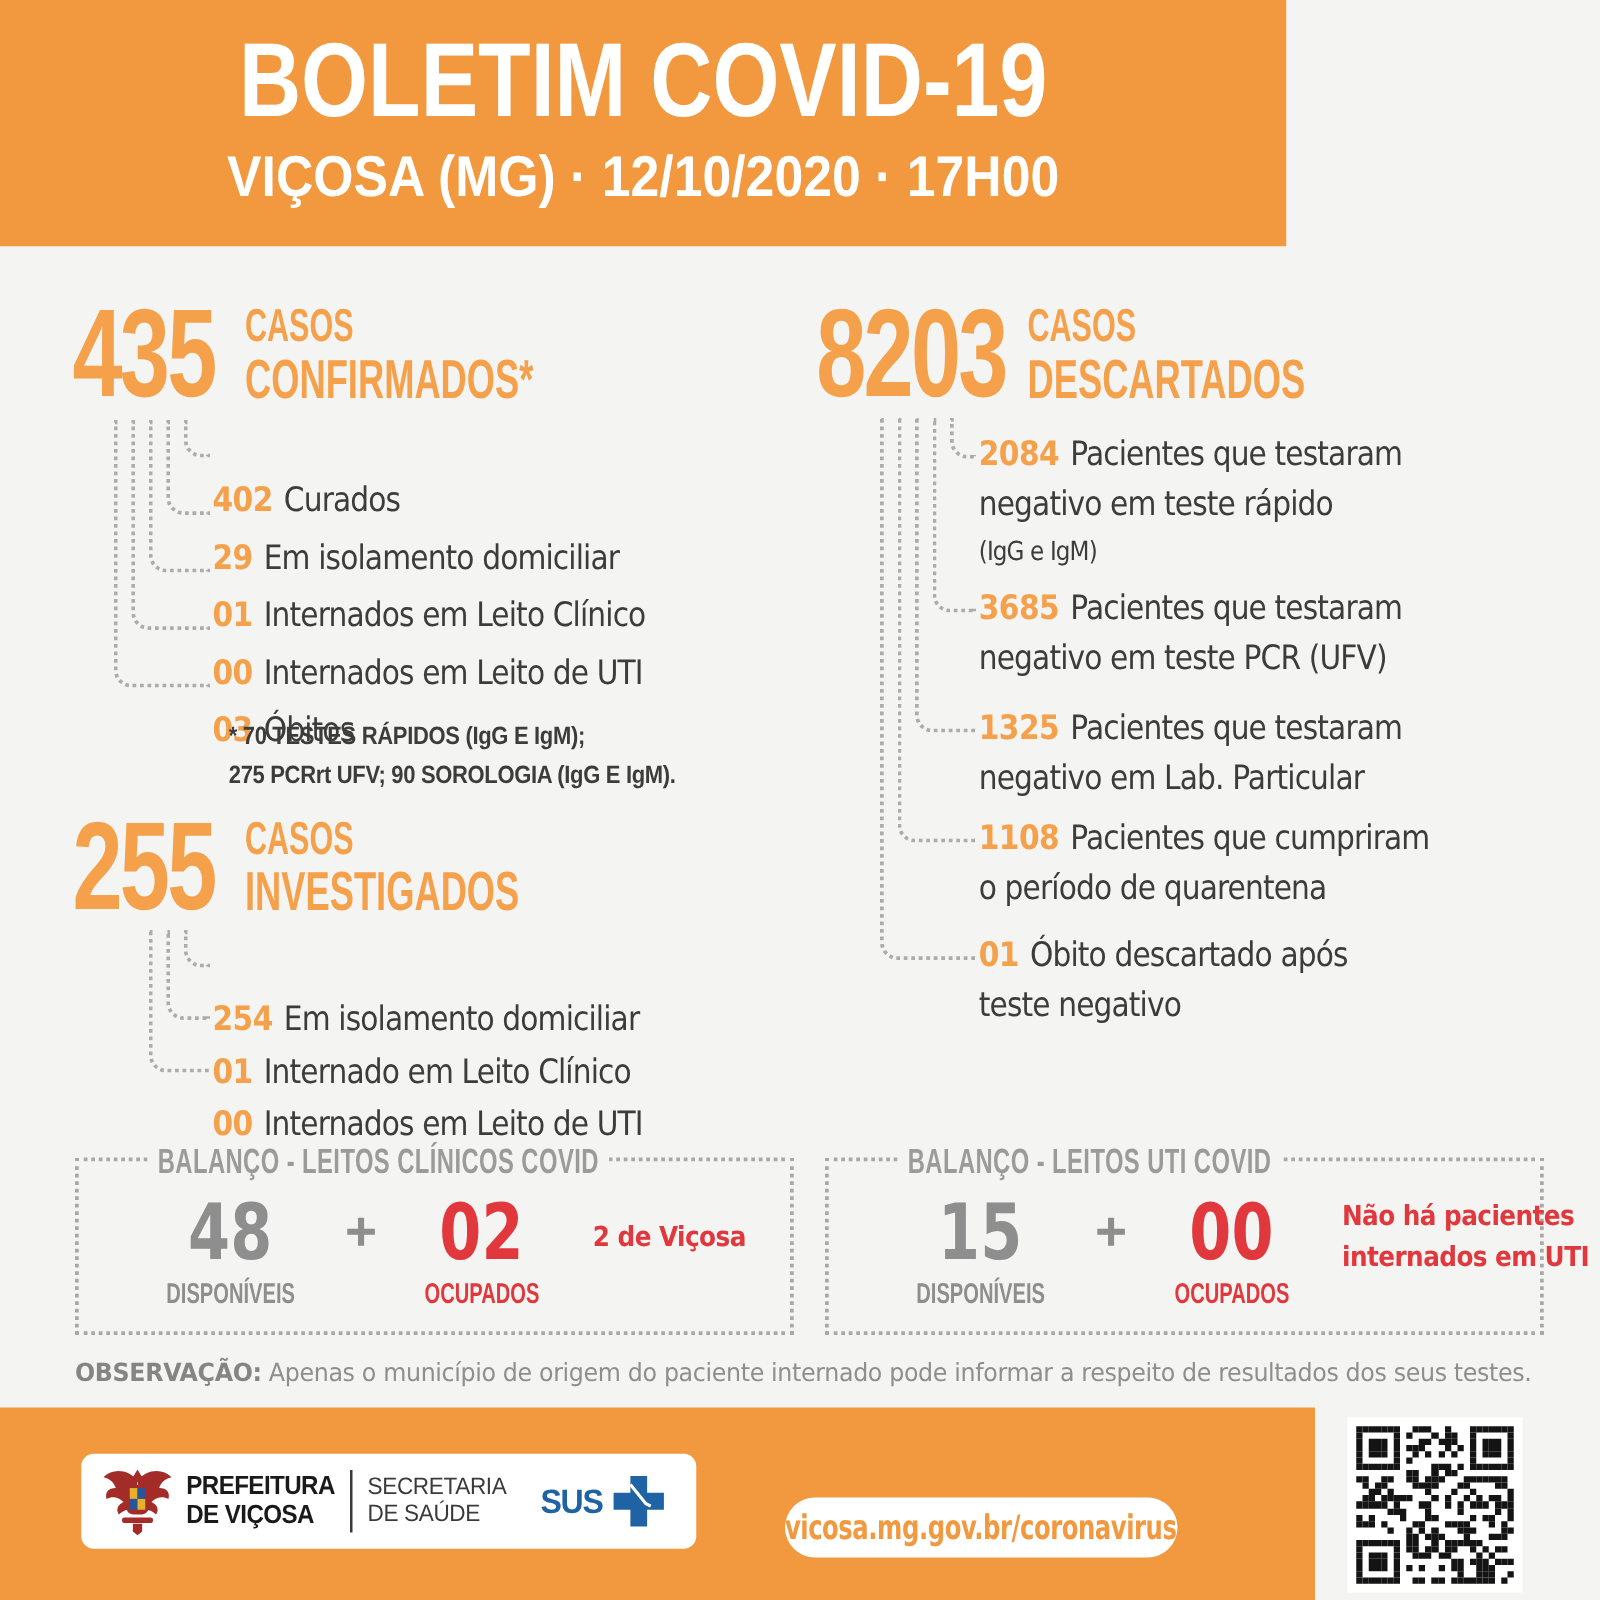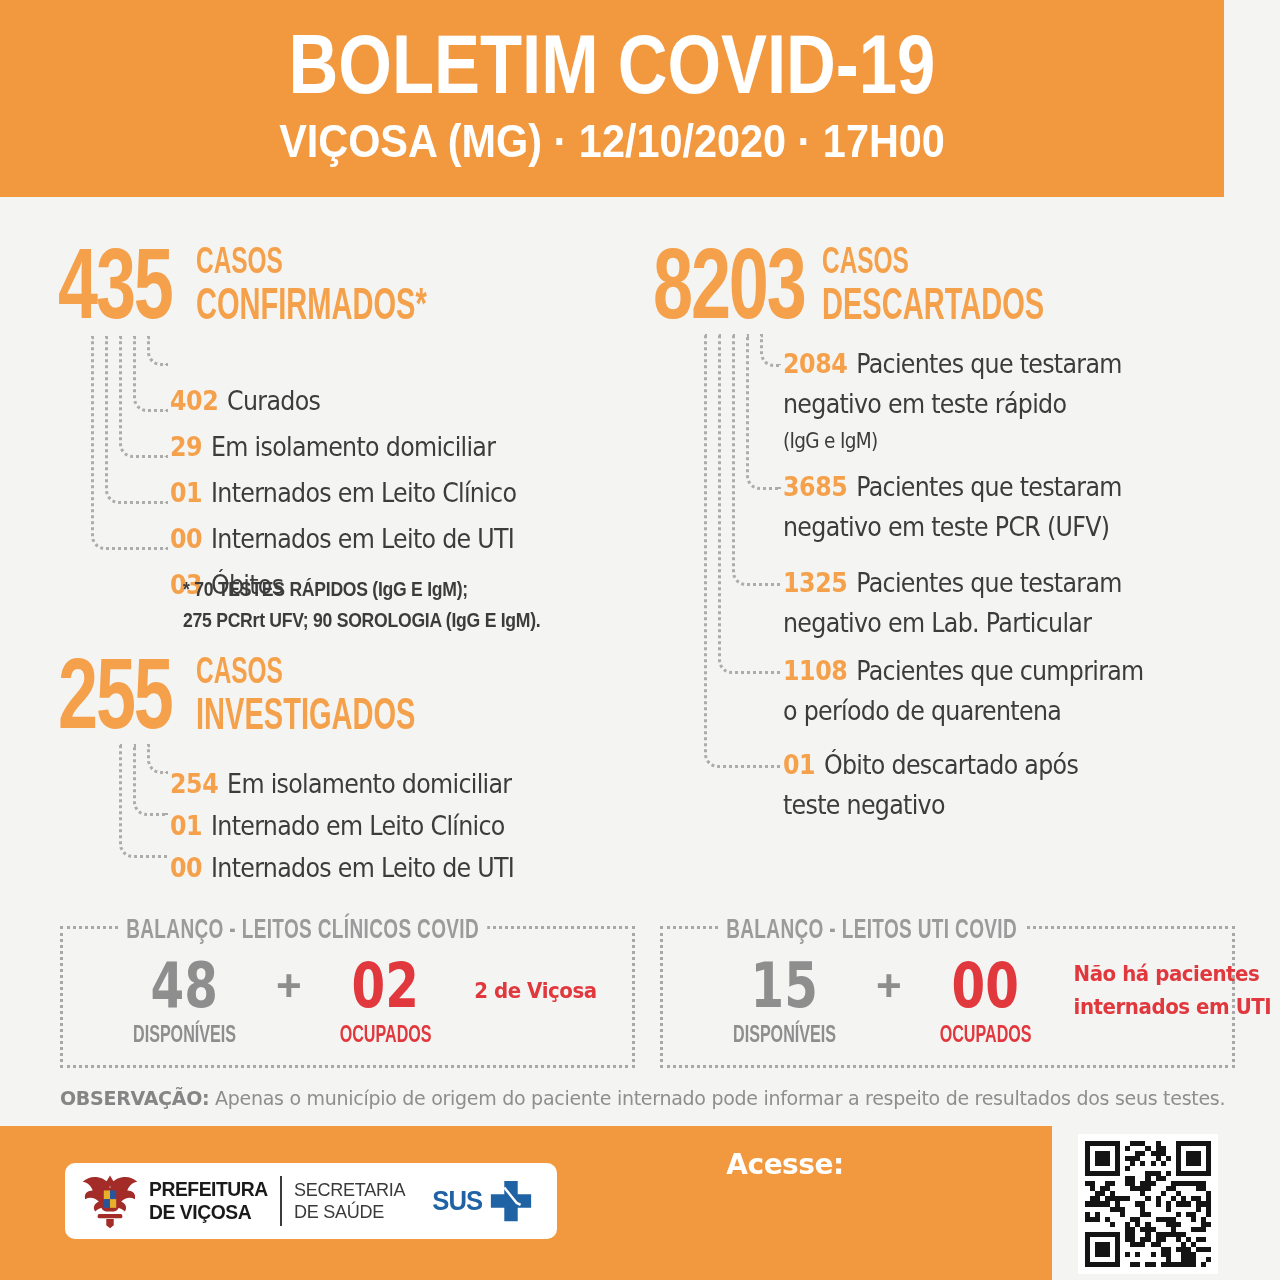--- a/index.html
+++ b/index.html
@@ -1,20 +1,20 @@
 <!DOCTYPE html>
 <html style="--bg: #F4F4F3; --orange: #F2993F; --orange_text: #F5A14B; --red: #E0383D; --gray_num: #8E8E8E; --gray_title: #9B9B9B; --dark: #3C3C3C; --connector: #ACACAC; --sus_blue: #2063A5; --crest_red: #A32B28;"><head>
 <meta charset="utf-8">
 <style>
   html,body{margin:0;padding:0;background:#e9e9e9;}
   .canvas{position:relative;width:1280px;height:1280px;margin:0 auto;overflow:hidden;
           background:var(--bg,#F4F4F3);font-family:"Liberation Sans",sans-serif;}
 
   
-  .header{position:absolute;left:0;top:0;width:1224px;height:197px;background:var(--orange,#F2993F);
+  .header{position:absolute;left:0;top:0;width:1029px;height:197px;background:var(--orange,#F2993F);
           color:#fff;text-align:center;}
   .header-title{margin-top:22px;font-size:84px;font-weight:bold;line-height:1.0;letter-spacing:0px;
                 transform:scaleX(0.82);transform-origin:center top;white-space:nowrap;}
   .header-sub{margin-top:8px;font-size:46px;font-weight:bold;transform:scaleX(0.9);
               transform-origin:center top;white-space:nowrap;letter-spacing:0px;}
 
   
   .big-num{position:absolute;font-size:100px;font-weight:bold;line-height:0.95;
            color:var(--orange_text,#F5A14B);letter-spacing:-3px;
            transform:scaleX(0.72);transform-origin:left top;white-space:nowrap;}
@@ -150,21 +150,21 @@
   <div class="big-num" style="left:58px;top:646px;">255</div>
   <div class="sec-label" style="left:196px;top:652px;">
     <span class="sec-kicker">CASOS</span>
     <span class="sec-name">INVESTIGADOS</span>
   </div>
 
   <div class="elbow" style="left:147px;top:744px;width:18px;height:27px;"></div>
   <div class="elbow" style="left:133px;top:744px;width:32px;height:69px;"></div>
   <div class="elbow" style="left:119px;top:744px;width:46px;height:111px;"></div>
 
-  <div class="stat-list" style="left:170px;top:725px;">
+  <div class="stat-list" style="left:170px;top:757px;">
     <div class="stat-row" style="height:42px;">
       <span class="stat-num">254</span>
       <span class="stat-label">Em isolamento domiciliar</span>
     </div>
     <div class="stat-row" style="height:42px;">
       <span class="stat-num">01</span>
       <span class="stat-label">Internado em Leito Clínico</span>
     </div>
     <div class="stat-row" style="height:42px;">
       <span class="stat-num">00</span>
@@ -270,21 +270,23 @@
       </div>
       <div class="sus">
         <span class="sus-text">SUS</span>
         <svg width="46" height="46" viewBox="0 0 48 48">
           <path d="M17 3 h14 v14 h14 v14 h-14 v14 h-14 v-14 H3 V17 h14 Z" fill="#2063A5"></path>
           <path d="M17 10 L30 26 L34 28" stroke="#fff" stroke-width="2.6" fill="none"></path>
         </svg>
       </div>
     </div>
 
-    <div class="access">Acesse:</div>
+    <div class="url-pill">
+      <span class="url-text">vicosa.mg.gov.br/coronavirus</span>
+    </div>
 
     <div class="qr">
       <div class="qr-grid">
           <div class="on"></div>
           <div class="on"></div>
           <div class="on"></div>
           <div class="on"></div>
           <div class="on"></div>
           <div class="on"></div>
           <div class="on"></div>

